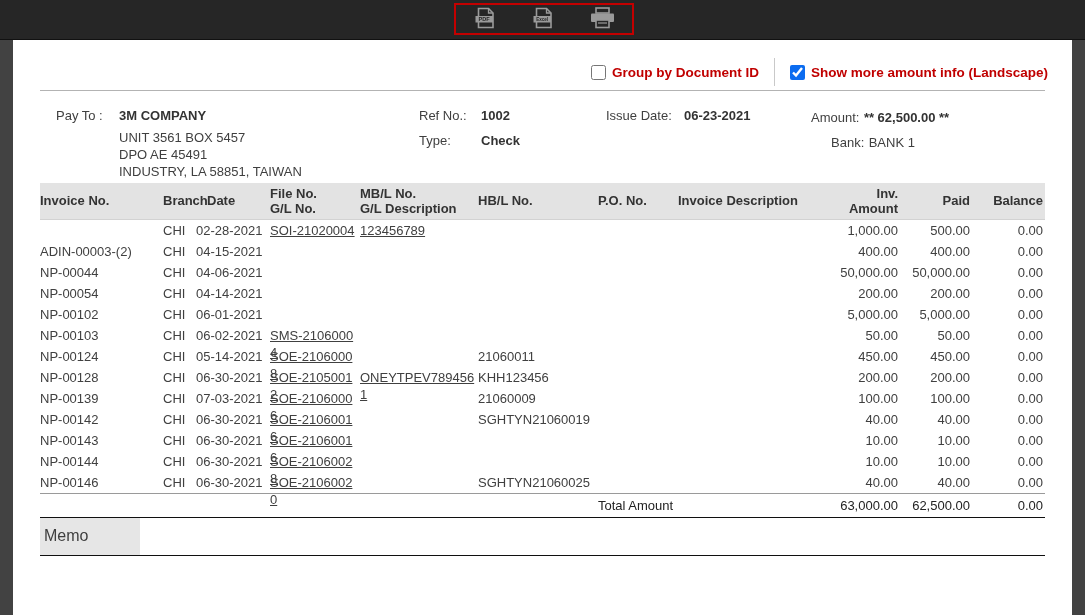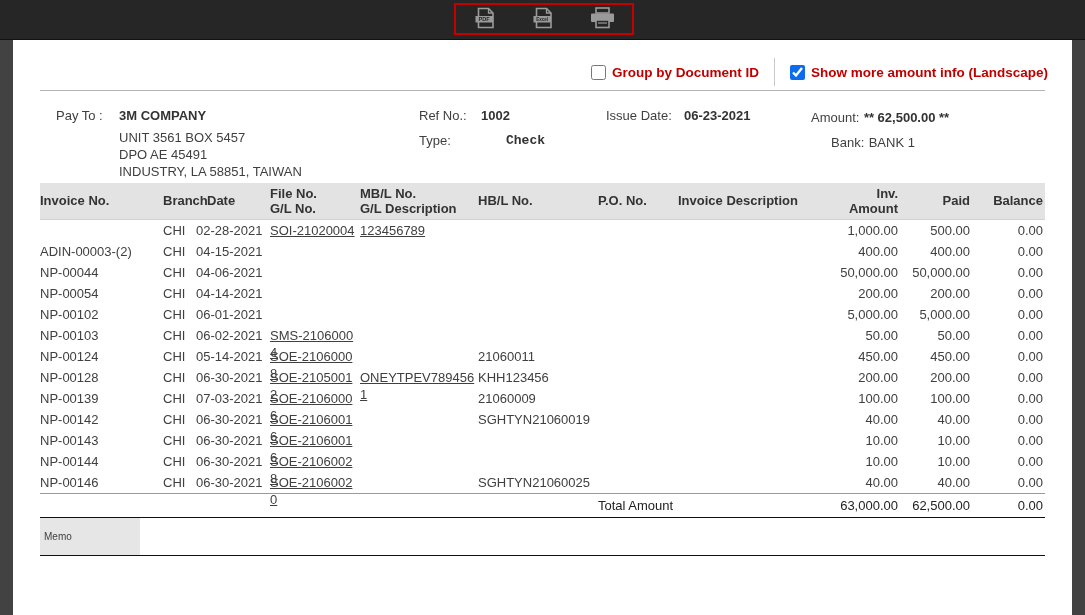--- a/index.html
+++ b/index.html
@@ -50,21 +50,21 @@
   .wrapcell { display:block; height:17px; line-height:17px; margin-top:2px;
               overflow:visible; word-break:break-all; white-space:normal;text-decoration:underline; }
   .total-row td { border-top:1px solid #9a9a9a; height:23px; font-size:13px;
                   font-weight:normal; color:#222; line-height:23px;
                   vertical-align:middle; padding:0; }
   .total-label { padding-left:7px; white-space:nowrap; }
 
   
   .memo { width:1005px; height:39px; border-top:1px solid #101010;
           border-bottom:1px solid #101010; display:flex; }
-  .memo-label { width:100px; background:#e6e6e6; color:#3f3f3f; font-size:10px;
+  .memo-label { width:100px; background:#e6e6e6; color:#3f3f3f; font-size:16px;
                 display:flex; align-items:center; padding-left:4px; }
   .memo-value { flex:1; font-size:13px; color:#3f3f3f; }
 
   svg text { font-family:"Liberation Sans","DejaVu Sans",sans-serif; }
 </style>
 </head>
 <body>
 
 <div class="topbar">
   <div class="tool-box">
@@ -113,21 +113,21 @@
 
   <div class="abs lbl" style="left:27px; top:68px;">Pay To :</div>
   <div class="abs val-b" style="left:90px; top:68px;">3M COMPANY</div>
   <div class="abs addr" style="left:90px; top:89px;">UNIT 3561 BOX 5457</div>
   <div class="abs addr" style="left:90px; top:106px;">DPO AE 45491</div>
   <div class="abs addr" style="left:90px; top:123px;">INDUSTRY, LA 58851, TAIWAN</div>
 
   <div class="abs lbl" style="left:390px; top:68px;">Ref No.:</div>
   <div class="abs val-b" style="left:452px; top:68px;">1002</div>
   <div class="abs lbl" style="left:390px; top:93px;">Type:</div>
-  <div class="abs val-b" style="left:477px; top:93px;font-family:Liberation Mono, monospace;">Check</div>
+  <div class="abs val-b" style="left:452px; top:93px;">Check</div>
 
   <div class="abs lbl" style="left:577px; top:68px;">Issue Date:</div>
   <div class="abs val-b" style="left:655px; top:68px;">06-23-2021</div>
 
   <div class="abs" style="left:782px; top:68px;">
     <span class="lbl">Amount:</span>
     <span class="val-b">** 62,500.00 **</span>
   </div>
   <div class="abs" style="left:802px; top:93px;">
     <span class="lbl">Bank:</span>

